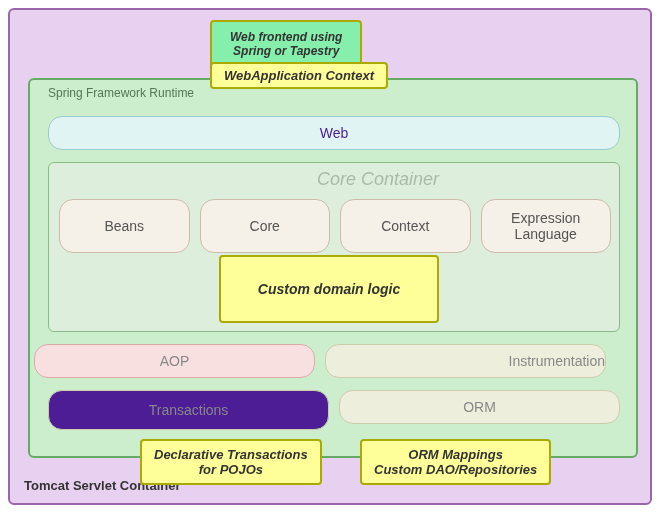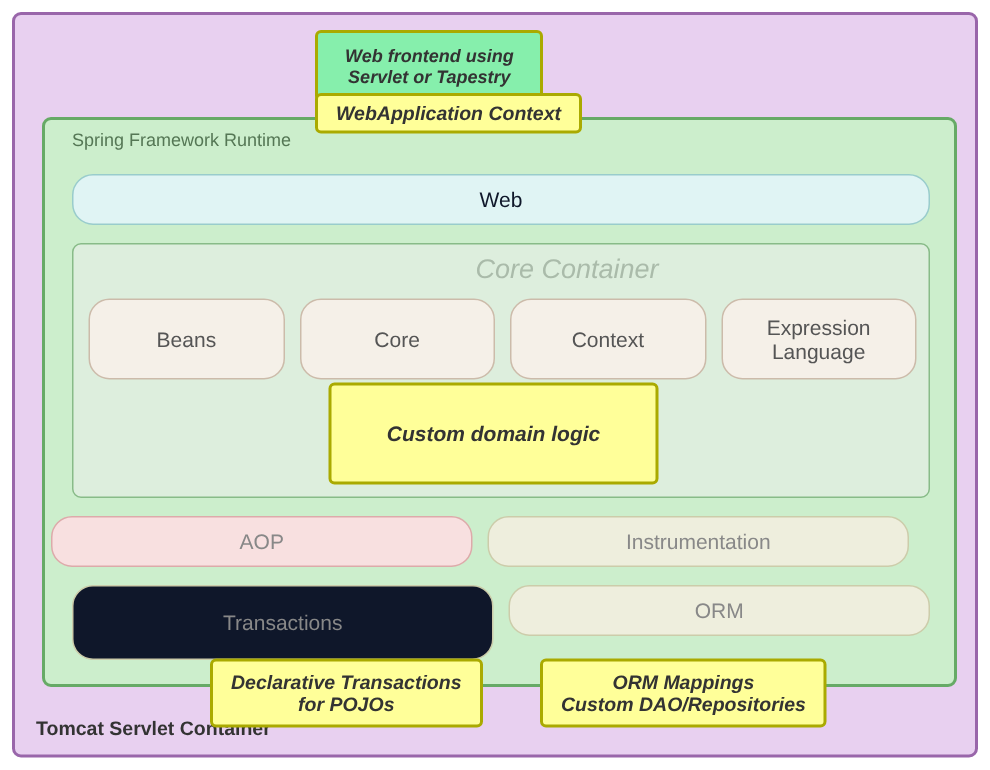--- a/index.html
+++ b/index.html
@@ -72,21 +72,21 @@
       left: 18px;
       width: 572px;
       height: 34px;
       background: #e0f4f4;
       border: 1.5px solid #99cccc;
       border-radius: 14px;
       display: flex;
       align-items: center;
       justify-content: center;
       font-size: 14px;
-      color: #0f172a;
+      color: #4c1d95;
     }
 
     .core-container-box {
       position: absolute;
       top: 82px;
       left: 18px;
       width: 572px;
       height: 170px;
       background: #ddeedd;
       border: 1.5px solid #88bb88;
@@ -152,40 +152,40 @@
     }
 
     .instrumentation-bar {
       flex: 1;
       background: #eeeedd;
       border: 1.5px solid #ccccaa;
       border-radius: 14px;
       height: 34px;
       display: flex;
       align-items: center;
-      justify-content: center;
+      justify-content: flex-end;
       font-size: 14px;
       color: #888;
     }
 
     .transactions-orm-row {
       position: absolute;
       top: 310px;
       left: 18px;
       width: 572px;
       display: flex;
       gap: 10px;
     }
 
     .transactions-bar {
       flex: 1;
-      background: #0f172a;
+      background: #4c1d95;
       border: 1.5px solid #ccccaa;
       border-radius: 14px;
-      height: 50px;
+      height: 40px;
       display: flex;
       align-items: center;
       justify-content: center;
       font-size: 14px;
       color: #888;
     }
 
     .orm-bar {
       flex: 1;
       background: #eeeedd;
@@ -267,21 +267,21 @@
       z-index: 10;
     }
   </style>
 </head>
 <body>
 
 <div class="outer-container">
 
   <div class="web-frontend-badge">
     <span>Web frontend  using</span><br>
-    <span>Servlet or Tapestry</span>
+    <span>Spring or Tapestry</span>
   </div>
 
   <div class="spring-container">
     <span class="spring-label">Spring Framework Runtime</span>
 
     <div class="webapp-context-badge">
       <span>WebApplication Context</span>
     </div>
 
     <div class="web-bar">

